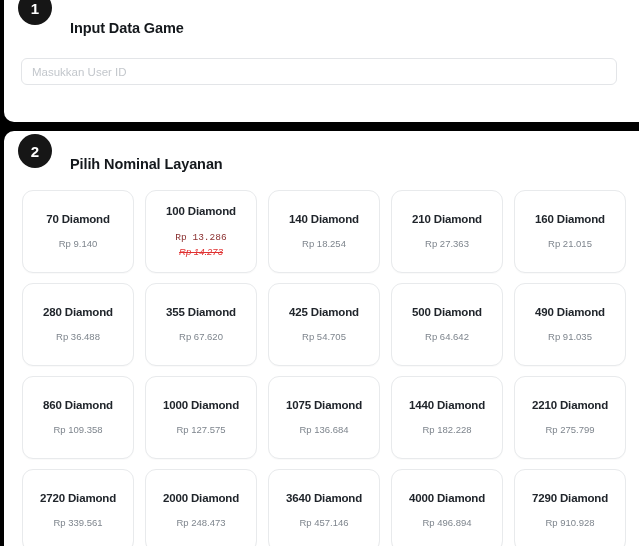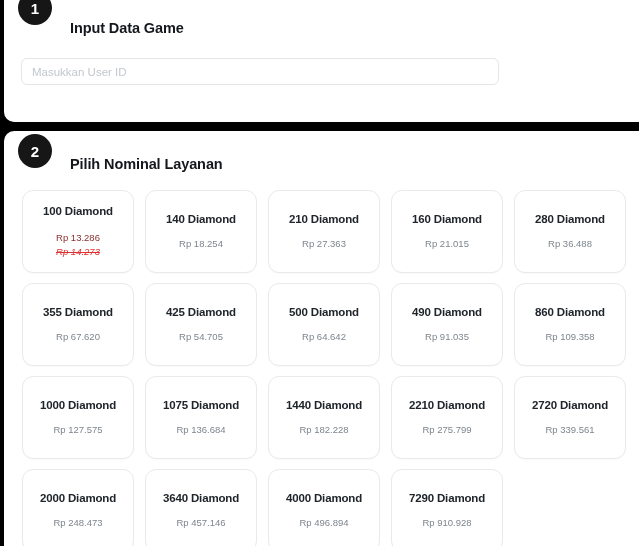--- a/index.html
+++ b/index.html
@@ -81,21 +81,21 @@
   }
 
   .panel-step1 .step-title { top: 20px; }
   .panel-step2 .step-title { top: 25px; }
 
   
   .input-wrap {
     position: absolute;
     left: 17px;
     top: 58px;
-    width: 478px;
+    width: 596px;
     height: 27px;
   }
 
   .user-input {
     width: 100%;
     height: 100%;
     box-sizing: border-box;
     border: 1px solid #e3e5e8;
     border-radius: 6px;
     background: #ffffff;
@@ -149,20 +149,21 @@
     margin-top: 12px;
     font-size: 9.5px;
     color: #7e858d;
     text-align: center;
     line-height: 1.25;
   }
 
   .denom-card.has-discount .denom-price {
     margin-top: 13px;
     color: #8a3030;
+    font-family: Liberation Mono, monospace;
   }
 
   .denom-price-old {
     margin-top: 2px;
     font-size: 9.5px;
     color: #e03131;
     text-decoration: line-through;
     font-style: italic;
     line-height: 1.25;
   }
@@ -183,20 +184,24 @@
     </div>
   </div>
 
   <div class="panel panel-step2">
     <div class="step-head">
       <div class="step-badge">2</div>
       <div class="step-title">Pilih Nominal Layanan</div>
     </div>
 
     <div class="grid" id="denom-grid">
+        <div class="denom-card">
+          <div class="denom-name">70 Diamond</div>
+          <div class="denom-price">Rp 9.140</div>
+        </div>
         <div class="denom-card has-discount">
           <div class="denom-name">100 Diamond</div>
           <div class="denom-price">Rp 13.286</div>
           <div class="denom-price-old">Rp 14.273</div>
         </div>
         <div class="denom-card">
           <div class="denom-name">140 Diamond</div>
           <div class="denom-price">Rp 18.254</div>
         </div>
         <div class="denom-card">

